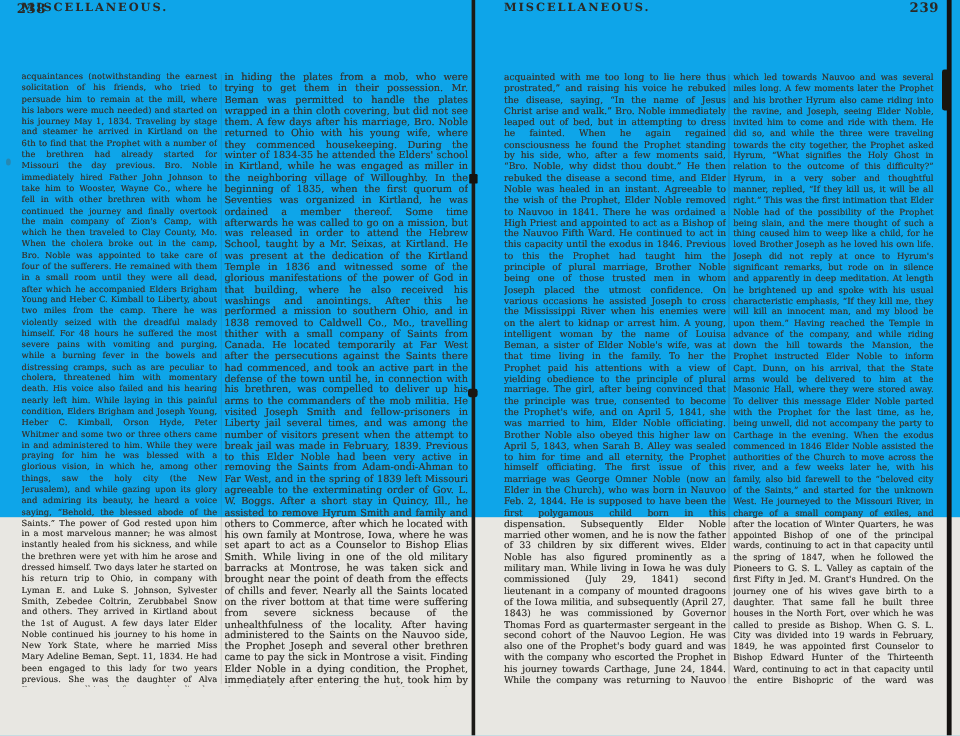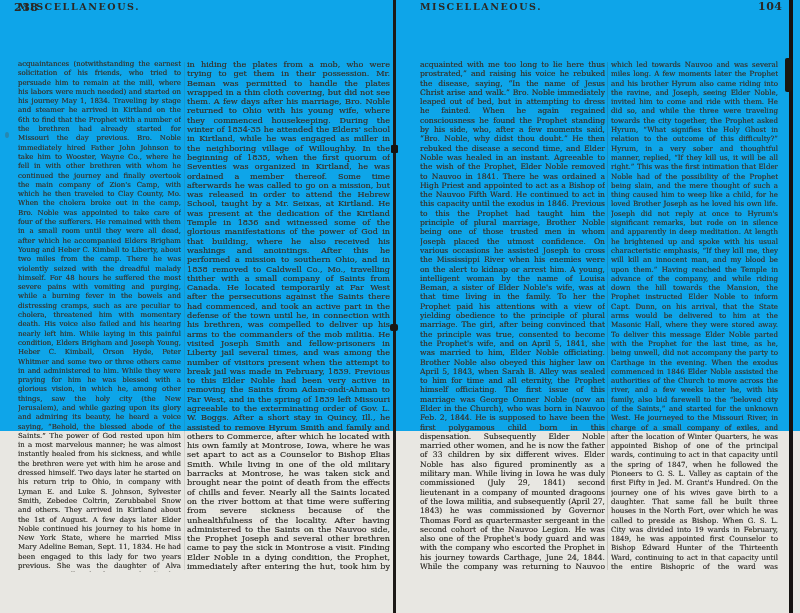--- a/index.html
+++ b/index.html
@@ -103,21 +103,21 @@
   <div>
     <div class="pagenum" style="left:14px; top:1px;">238</div>
     <div class="running-header" style="left:18px; width:360px;">MISCELLANEOUS.</div>
     <div class="col col-l1">acquaintances (notwithstanding the earnest solicitation of his friends, who tried to persuade him to remain at the mill, where his labors were much needed) and started on his journey May 1, 1834. Traveling by stage and steamer he arrived in Kirtland on the 6th to find that the Prophet with a number of the brethren had already started for Missouri the day previous. Bro. Noble immediately hired Father John Johnson to take him to Wooster, Wayne Co., where he fell in with other brethren with whom he continued the journey and finally overtook the main company of Zion's Camp, with which he then traveled to Clay County, Mo. When the cholera broke out in the camp, Bro. Noble was appointed to take care of four of the sufferers. He remained with them in a small room until they were all dead, after which he accompanied Elders Brigham Young and Heber C. Kimball to Liberty, about two miles from the camp. There he was violently seized with the dreadful malady himself. For 48 hours he suffered the most severe pains with vomiting and purging, while a burning fever in the bowels and distressing cramps, such as are peculiar to cholera, threatened him with momentary death. His voice also failed and his hearing nearly left him. While laying in this painful condition, Elders Brigham and Joseph Young, Heber C. Kimball, Orson Hyde, Peter Whitmer and some two or three others came in and administered to him. While they were praying for him he was blessed with a glorious vision, in which he, among other things, saw the holy city (the New Jerusalem), and while gazing upon its glory and admiring its beauty, he heard a voice saying, “Behold, the blessed abode of the Saints.” The power of God rested upon him in a most marvelous manner; he was almost instantly healed from his sickness, and while the brethren were yet with him he arose and dressed himself. Two days later he started on his return trip to Ohio, in company with Lyman E. and Luke S. Johnson, Sylvester Smith, Zebedee Coltrin, Zerubbabel Snow and others. They arrived in Kirtland about the 1st of August. A few days later Elder Noble continued his journey to his home in New York State, where he married Miss Mary Adeline Beman, Sept. 11, 1834. He had been engaged to this lady for two years previous. She was the daughter of Alva Beman, a well-to-do farmer, who lived a short distance from the Noble family residence. This Alva Beman was well acquainted with Joseph Smith before the coming forth of the Book of Mormon, and on one occasion he assisted the young Prophet</div>
     <div class="col col-l2">in hiding the plates from a mob, who were trying to get them in their possession. Mr. Beman was permitted to handle the plates wrapped in a thin cloth covering, but did not see them. A few days after his marriage, Bro. Noble returned to Ohio with his young wife, where they commenced housekeeping. During the winter of 1834-35 he attended the Elders' school in Kirtland, while he was engaged as miller in the neighboring village of Willoughby. In the beginning of 1835, when the first quorum of Seventies was organized in Kirtland, he was ordained a member thereof. Some time afterwards he was called to go on a mission, but was released in order to attend the Hebrew School, taught by a Mr. Seixas, at Kirtland. He was present at the dedication of the Kirtland Temple in 1836 and witnessed some of the glorious manifestations of the power of God in that building, where he also received his washings and anointings. After this he performed a mission to southern Ohio, and in 1838 removed to Caldwell Co., Mo., travelling thither with a small company of Saints from Canada. He located temporarily at Far West after the persecutions against the Saints there had commenced, and took an active part in the defense of the town until he, in connection with his brethren, was compelled to deliver up his arms to the commanders of the mob militia. He visited Joseph Smith and fellow-prisoners in Liberty jail several times, and was among the number of visitors present when the attempt to break jail was made in February, 1839. Previous to this Elder Noble had been very active in removing the Saints from Adam-ondi-Ahman to Far West, and in the spring of 1839 left Missouri agreeable to the exterminating order of Gov. L. W. Boggs. After a short stay in Quincy, Ill., he assisted to remove Hyrum Smith and family and others to Commerce, after which he located with his own family at Montrose, Iowa, where he was set apart to act as a Counselor to Bishop Elias Smith. While living in one of the old military barracks at Montrose, he was taken sick and brought near the point of death from the effects of chills and fever. Nearly all the Saints located on the river bottom at that time were suffering from severe sickness because of the unhealthfulness of the locality. After having administered to the Saints on the Nauvoo side, the Prophet Joseph and several other brethren came to pay the sick in Montrose a visit. Finding Elder Noble in a dying condition, the Prophet, immediately after entering the hut, took him by the hand and said, “Brother Noble, you have been</div>
     <div class="col-rule col-rule-left"></div>
   </div>
 
   <div>
     <div class="running-header" style="left:420px; width:358px;">MISCELLANEOUS.</div>
-    <div class="pagenum" style="left:758px; top:0px;">104</div>
+    <div class="pagenum" style="left:758px; top:0px;">239</div>
     <div class="col col-r1">acquainted with me too long to lie here thus prostrated,” and raising his voice he rebuked the disease, saying, “In the name of Jesus Christ arise and walk.” Bro. Noble immediately leaped out of bed, but in attempting to dress he fainted. When he again regained consciousness he found the Prophet standing by his side, who, after a few moments said, “Bro. Noble, why didst thou doubt.” He then rebuked the disease a second time, and Elder Noble was healed in an instant. Agreeable to the wish of the Prophet, Elder Noble removed to Nauvoo in 1841. There he was ordained a High Priest and appointed to act as a Bishop of the Nauvoo Fifth Ward. He continued to act in this capacity until the exodus in 1846. Previous to this the Prophet had taught him the principle of plural marriage, Brother Noble being one of those trusted men in whom Joseph placed the utmost confidence. On various occasions he assisted Joseph to cross the Mississippi River when his enemies were on the alert to kidnap or arrest him. A young, intelligent woman by the name of Louisa Beman, a sister of Elder Noble's wife, was at that time living in the family. To her the Prophet paid his attentions with a view of yielding obedience to the principle of plural marriage. The girl, after being convinced that the principle was true, consented to become the Prophet's wife, and on April 5, 1841, she was married to him, Elder Noble officiating. Brother Noble also obeyed this higher law on April 5, 1843, when Sarah B. Alley was sealed to him for time and all eternity, the Prophet himself officiating. The first issue of this marriage was George Omner Noble (now an Elder in the Church), who was born in Nauvoo Feb. 2, 1844. He is supposed to have been the first polygamous child born in this dispensation. Subsequently Elder Noble married other women, and he is now the father of 33 children by six different wives. Elder Noble has also figured prominently as a military man. While living in Iowa he was duly commissioned (July 29, 1841) second lieutenant in a company of mounted dragoons of the Iowa militia, and subsequently (April 27, 1843) he was commissioned by Governor Thomas Ford as quartermaster sergeant in the second cohort of the Nauvoo Legion. He was also one of the Prophet's body guard and was with the company who escorted the Prophet in his journey towards Carthage, June 24, 1844. While the company was returning to Nauvoo after the State arms, having met Capt. Dunn, Elder Noble turned aside from his companions and rode into a ravine or hollow</div>
     <div class="col col-r2">which led towards Nauvoo and was several miles long. A few moments later the Prophet and his brother Hyrum also came riding into the ravine, and Joseph, seeing Elder Noble, invited him to come and ride with them. He did so, and while the three were traveling towards the city together, the Prophet asked Hyrum, “What signifies the Holy Ghost in relation to the outcome of this difficulty?” Hyrum, in a very sober and thoughtful manner, replied, “If they kill us, it will be all right.” This was the first intimation that Elder Noble had of the possibility of the Prophet being slain, and the mere thought of such a thing caused him to weep like a child, for he loved Brother Joseph as he loved his own life. Joseph did not reply at once to Hyrum's significant remarks, but rode on in silence and apparently in deep meditation. At length he brightened up and spoke with his usual characteristic emphasis, “If they kill me, they will kill an innocent man, and my blood be upon them.” Having reached the Temple in advance of the company, and while riding down the hill towards the Mansion, the Prophet instructed Elder Noble to inform Capt. Dunn, on his arrival, that the State arms would be delivered to him at the Masonic Hall, where they were stored away. To deliver this message Elder Noble parted with the Prophet for the last time, as he, being unwell, did not accompany the party to Carthage in the evening. When the exodus commenced in 1846 Elder Noble assisted the authorities of the Church to move across the river, and a few weeks later he, with his family, also bid farewell to the “beloved city of the Saints,” and started for the unknown West. He journeyed to the Missouri River, in charge of a small company of exiles, and after the location of Winter Quarters, he was appointed Bishop of one of the principal wards, continuing to act in that capacity until the spring of 1847, when he followed the Pioneers to G. S. L. Valley as captain of the first Fifty in Jed. M. Grant's Hundred. On the journey one of his wives gave birth to a daughter. That same fall he built three houses in the North Fort, over which he was called to preside as Bishop. When G. S. L. City was divided into 19 wards in February, 1849, he was appointed first Counselor to Bishop Edward Hunter of the Thirteenth Ward, continuing to act in that capacity until the entire Bishopric of the ward was changed. In 1862 Elder Noble removed to Bountiful, Davis Co., where he previously had been engaged in farming, he being one of the first who claimed land in that section of the country, as early</div>
     <div class="col-rule col-rule-right"></div>
   </div>
 
   <div class="gutter-line"></div>
   <div class="gutter-blob-1"></div>
   <div class="gutter-blob-2"></div>
   <div class="edge-line"></div>
   <div class="edge-blob"></div>

